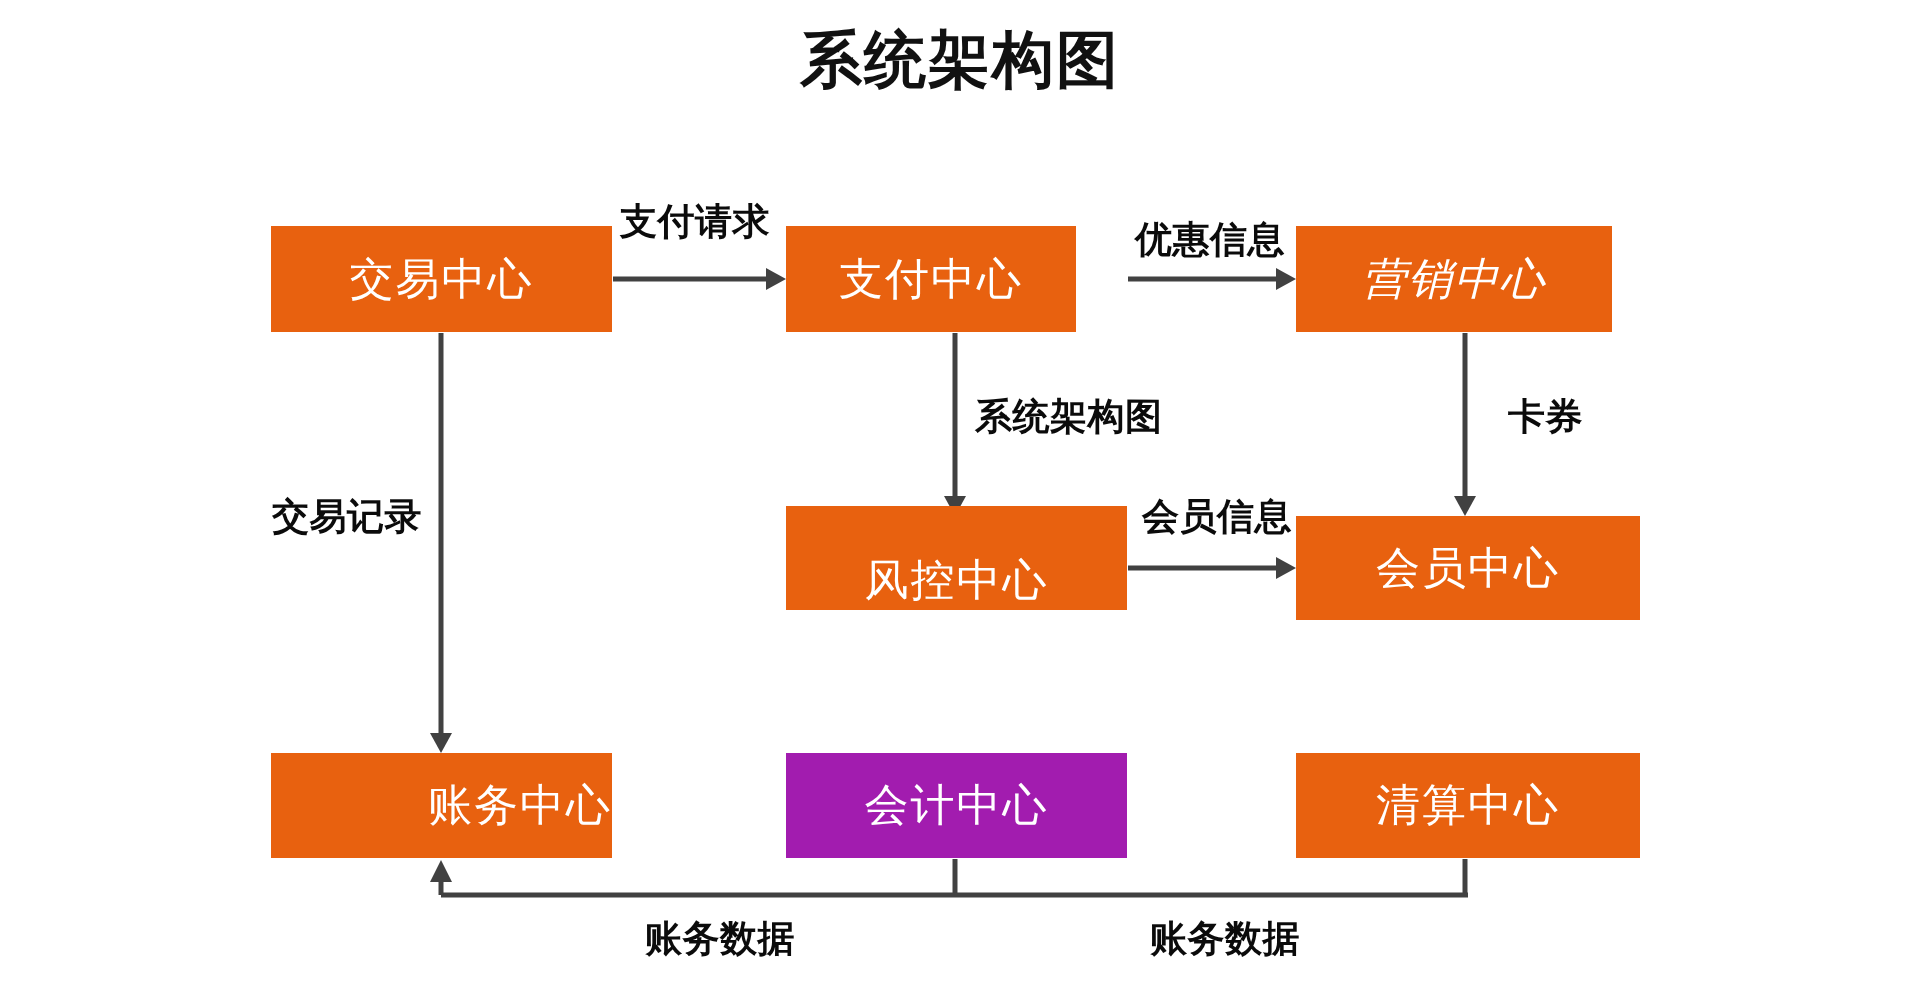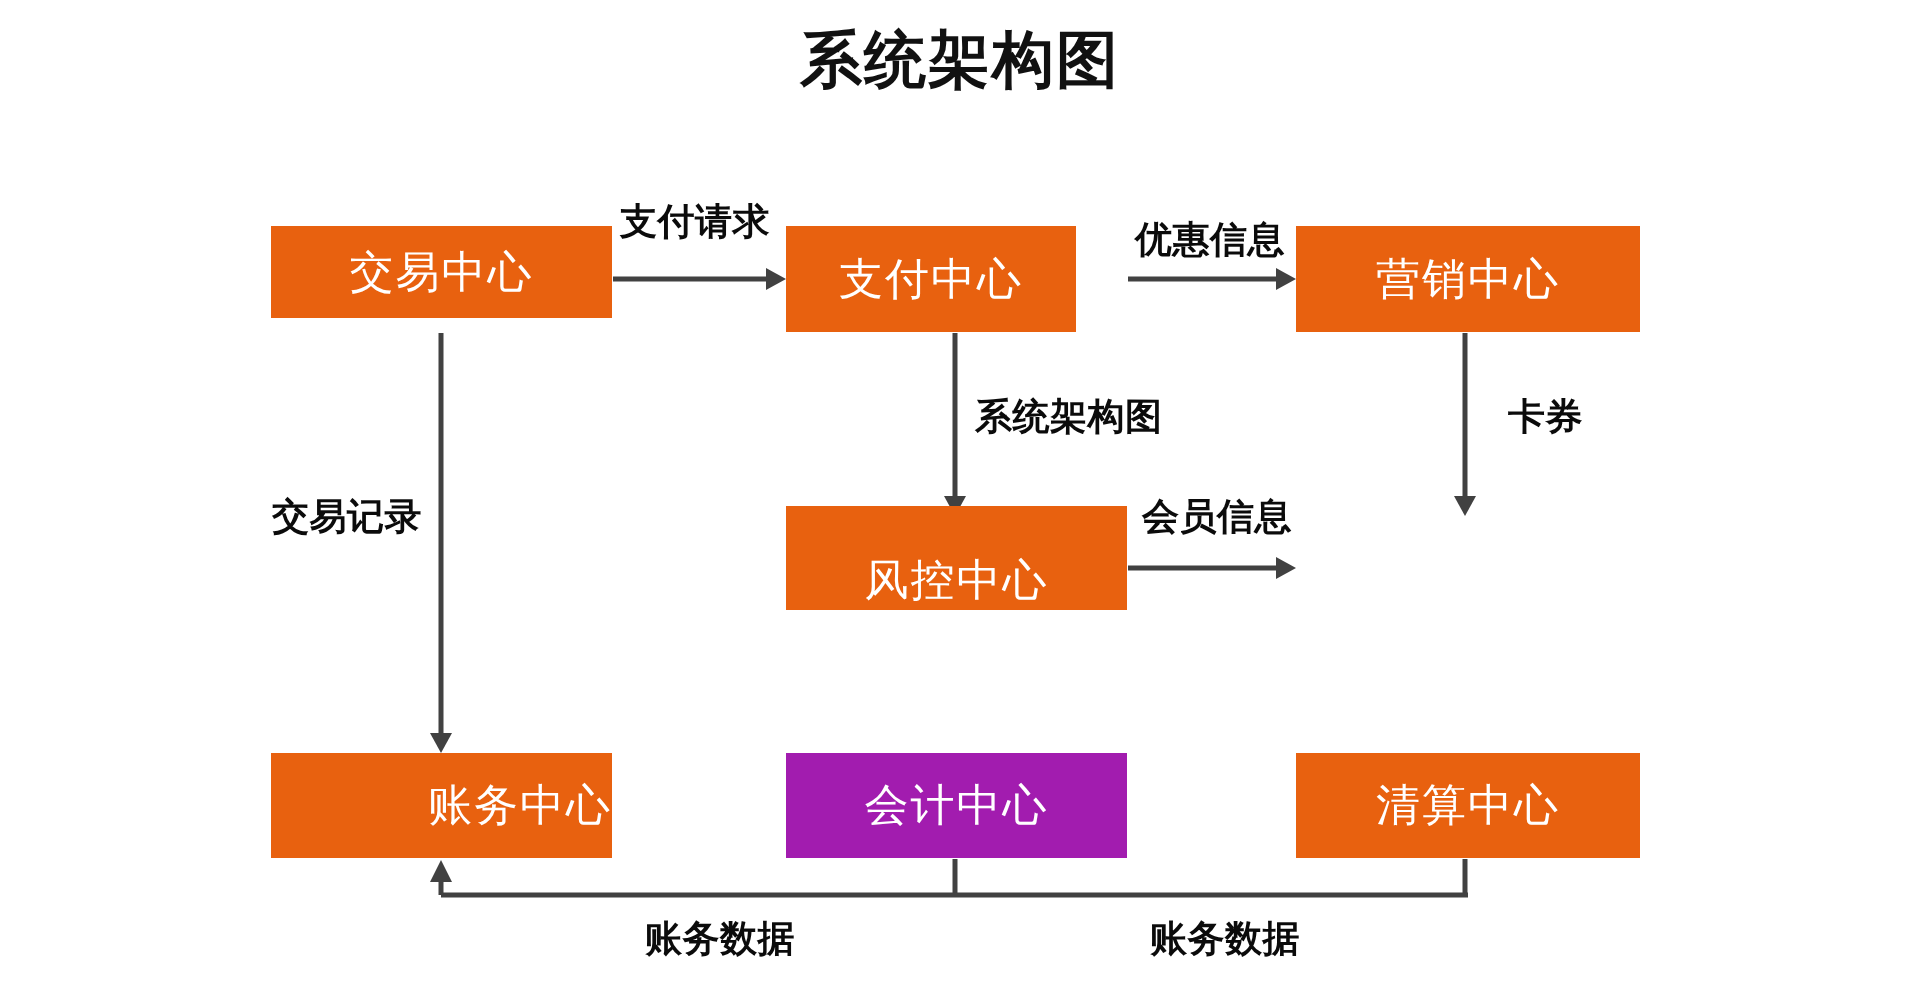--- a/index.html
+++ b/index.html
@@ -113,36 +113,39 @@
     <g>
       <line x1="955" y1="859" x2="955" y2="895"></line>
       <line x1="1465" y1="859" x2="1465" y2="895"></line>
       <line x1="441" y1="895" x2="1468" y2="895"></line>
       <line x1="441" y1="895" x2="441" y2="887"></line>
       <line x1="441" y1="887" x2="441" y2="875"></line>
       <polygon class="arrowhead" points="441,860 430,882 452,882"></polygon>
     </g>
   </svg>
 
-  <div class="node" style="left:271px; top:226px; width:341px; height:92px; background:#E8610F;">
+  <div class="node" style="left:271px; top:226px; width:341px; height:106px; background:#E8610F;">
     <span>交易中心</span>
   </div>
 
   <div class="node" style="left:786px; top:226px; width:290px; height:106px; background:#E8610F;">
     <span>支付中心</span>
   </div>
 
-  <div class="node" style="left:1296px; top:226px; width:344px; height:106px; background:#E8610F;">
+  <div class="node" style="left:1296px; top:226px; width:316px; height:106px; background:#E8610F;font-style:italic;">
     <span>营销中心</span>
   </div>
 
   <div class="node" style="left:786px; top:506px; width:341px; height:104px; background:#E8610F;align-items:flex-end;">
     <span>风控中心</span>
   </div>
 
+  <div class="node" style="left:1296px; top:516px; width:344px; height:104px; background:#E8610F;">
+    <span>会员中心</span>
+  </div>
 
   <div class="node" style="left:271px; top:753px; width:341px; height:105px; background:#E8610F;justify-content:flex-end;">
     <span>账务中心</span>
   </div>
 
   <div class="node" style="left:786px; top:753px; width:341px; height:105px; background:#a21caf;">
     <span>会计中心</span>
   </div>
 
   <div class="node" style="left:1296px; top:753px; width:344px; height:105px; background:#E8610F;">

